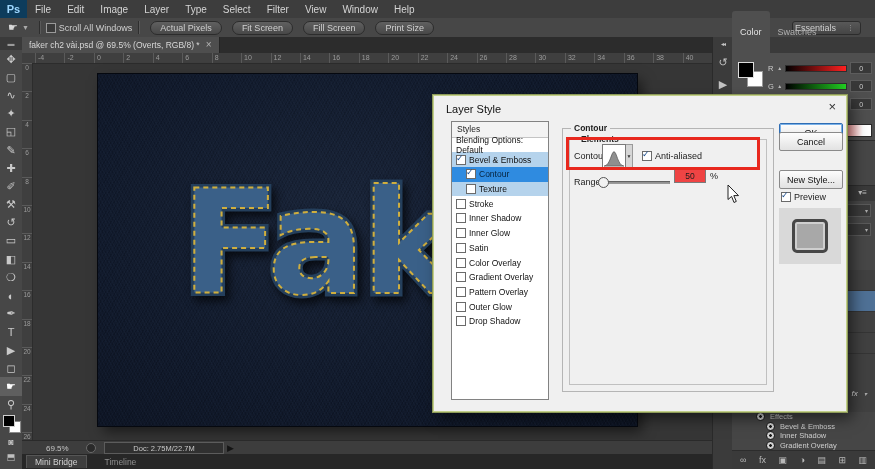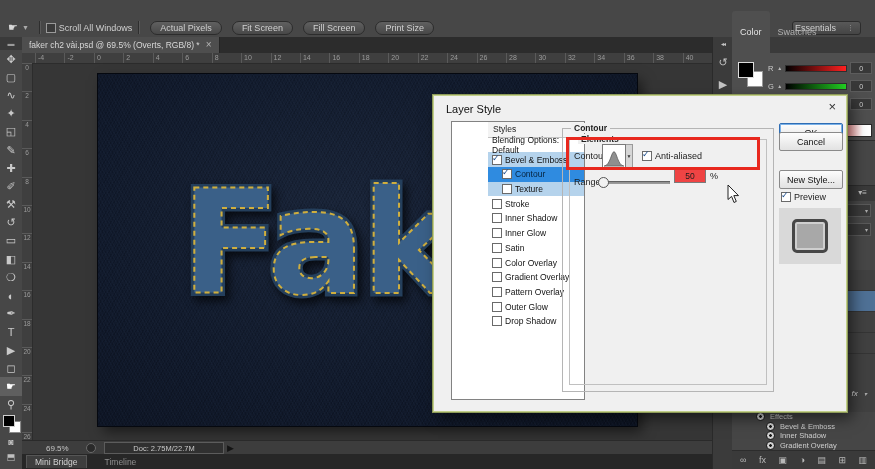--- a/index.html
+++ b/index.html
@@ -116,21 +116,21 @@
        background:radial-gradient(circle,#1a1a1a 26%,#d0d0d0 30%);}
   .lp-bottom{position:absolute;left:0;right:0;bottom:0;height:18px;background:#3a3a3a;border-top:1px solid #2c2c2c;
              display:flex;align-items:center;justify-content:space-between;padding:0 8px;color:#b8b8b8;font-size:9px;}
   .lp-bottom .bi{font-size:9px;font-style:normal;}
   
   .dialog{position:absolute;left:433px;top:95px;width:412px;height:315px;background:#f0f0f0;
           border:1px solid #c2cf8a;box-shadow:0 0 0 1px #8d9a58, 5px 6px 14px rgba(0,0,0,.55);
           z-index:40;font-size:9px;color:#1c1c1c;}
   .dlg-title{position:absolute;left:12px;top:7px;font-size:11px;color:#101010;}
   .dlg-close{position:absolute;right:10px;top:3px;font-size:13px;color:#333;}
-  .styles-box{position:absolute;left:17px;top:25px;width:96px;height:277px;background:#fff;border:1px solid #828282;overflow:hidden;padding-left:36px;}
+  .styles-box{position:absolute;left:17px;top:25px;width:96px;height:277px;background:#fff;border:1px solid #828282;overflow:hidden;}
   .styles-head{height:14.7px;line-height:14.7px;padding-left:5px;border-bottom:1px solid #c4c4c4;font-size:8.5px;background:#f3f3f3;}
   .style-item{height:14.7px;display:flex;align-items:center;gap:3px;padding-left:4px;font-size:8.5px;color:#111;}
   .style-item.indent{padding-left:14px;}
   .style-item.lightblue{background:#b5d3ec;}
   .style-item.selected{background:#2f8be0;color:#06233d;}
   .cb{width:8px;height:8px;border:1px solid #6a6a6a;background:#fff;flex:none;position:relative;}
   .cb.checked::after{content:"✓";position:absolute;left:-1px;top:-3px;font-size:9px;color:#1d4f8f;}
   .group-contour{position:absolute;left:128px;top:32px;width:210px;height:262px;border:1px solid #b5b5b5;}
   .group-label{position:absolute;top:-6px;left:8px;background:#f0f0f0;padding:0 3px;font-size:8.5px;font-weight:bold;color:#222;}
   .group-elements{position:absolute;left:6px;top:10px;width:196px;height:244px;border:1px solid #c0c0c0;}
@@ -154,20 +154,36 @@
                display:flex;align-items:center;justify-content:center;}
   .preview-sq{width:30px;height:28px;background:#a8a8a8;border:3px solid #474747;border-radius:5px;box-shadow:inset 0 0 0 2px #cfcfcf;}
   
   .cursor{position:absolute;left:727px;top:185px;z-index:60;pointer-events:none;}
 </style>
 </head>
 <body>
 
 <div class="app">
 
+  <div class="menubar">
+    <div class="ps-logo">Ps</div>
+    <div class="menu-items">
+
+    <div class="menu-item">File</div>
+        <div class="menu-item">Edit</div>
+        <div class="menu-item">Image</div>
+        <div class="menu-item">Layer</div>
+        <div class="menu-item">Type</div>
+        <div class="menu-item">Select</div>
+        <div class="menu-item">Filter</div>
+        <div class="menu-item">View</div>
+        <div class="menu-item">Window</div>
+        <div class="menu-item">Help</div>
+      </div>
+  </div>
 
   <div class="optionsbar">
     <span class="hand-glyph">☛</span>
     <span class="caret">▼</span>
     <span class="vsep"></span>
     <span class="opt-check">
       <span class="cbx"></span>
       <span>Scroll All Windows</span>
     </span>
     <span class="vsep"></span>

